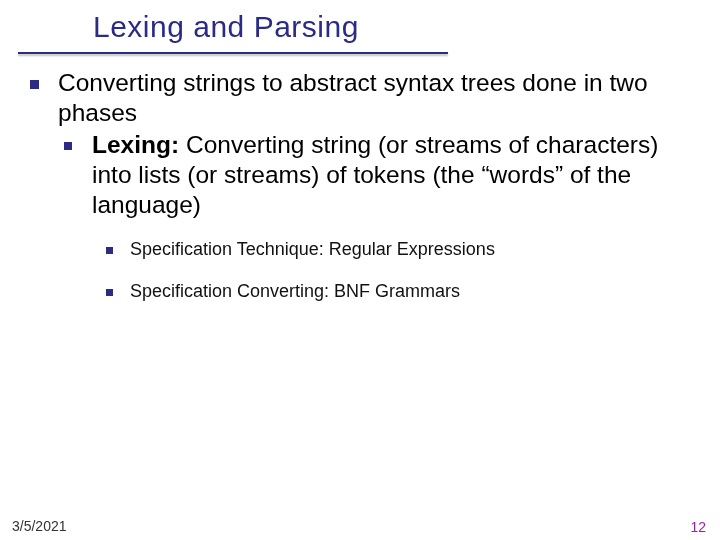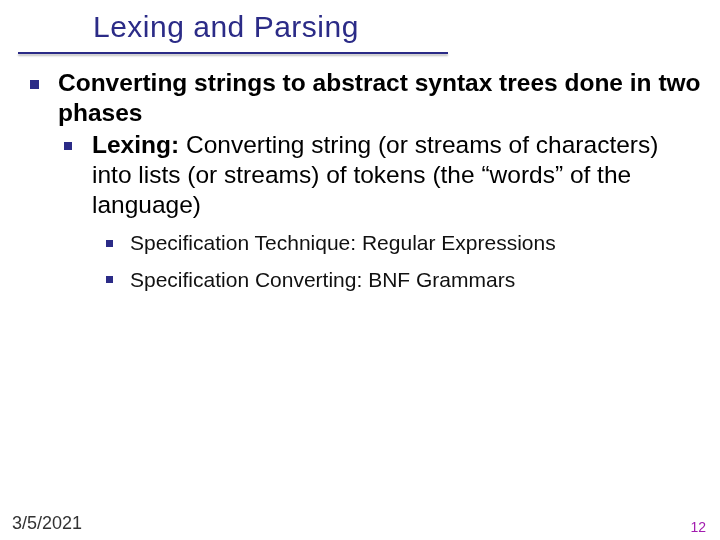--- a/index.html
+++ b/index.html
@@ -40,53 +40,52 @@
     right: 18px;
     top: 68px;
     font-size: 24.5px;
     line-height: 1.22;
     color: #000;
   }
   .lvl1 {
     margin: 0 0 2px 0;
     padding-left: 28px;
     position: relative;
-    font-weight: bold;
   }
   .lvl2 {
     margin: 0 0 2px 34px;
     padding-left: 28px;
     position: relative;
     font-size: 24.5px;
   }
   .lvl3 {
-    margin: 11px 0 10px 76px;
+    margin: 20px 0 10px 76px;
     padding-left: 24px;
     position: relative;
     font-family: Arial, Helvetica, sans-serif;
-    font-size: 21px;
+    font-size: 18px;
     color: #111;
   }
   .sq {
     position: absolute;
     left: 0;
     top: 0.48em;
     width: 9px;
     height: 9px;
     background: #2b2b87;
   }
   .lvl2 .sq { width: 8px; height: 8px; top: 0.5em; }
   .lvl3 .sq { width: 7px; height: 7px; top: 0.45em; }
   .b { font-weight: bold; }
   .footer-left {
     position: absolute;
     left: 12px;
     bottom: 6px;
     font-family: Arial, Helvetica, sans-serif;
-    font-size: 18px;
+    font-size: 14px;
     color: #333;
   }
   .footer-right {
     position: absolute;
     right: 14px;
     bottom: 5px;
     font-family: Arial, Helvetica, sans-serif;
     font-size: 14px;
     color: #a21caf;
   }

